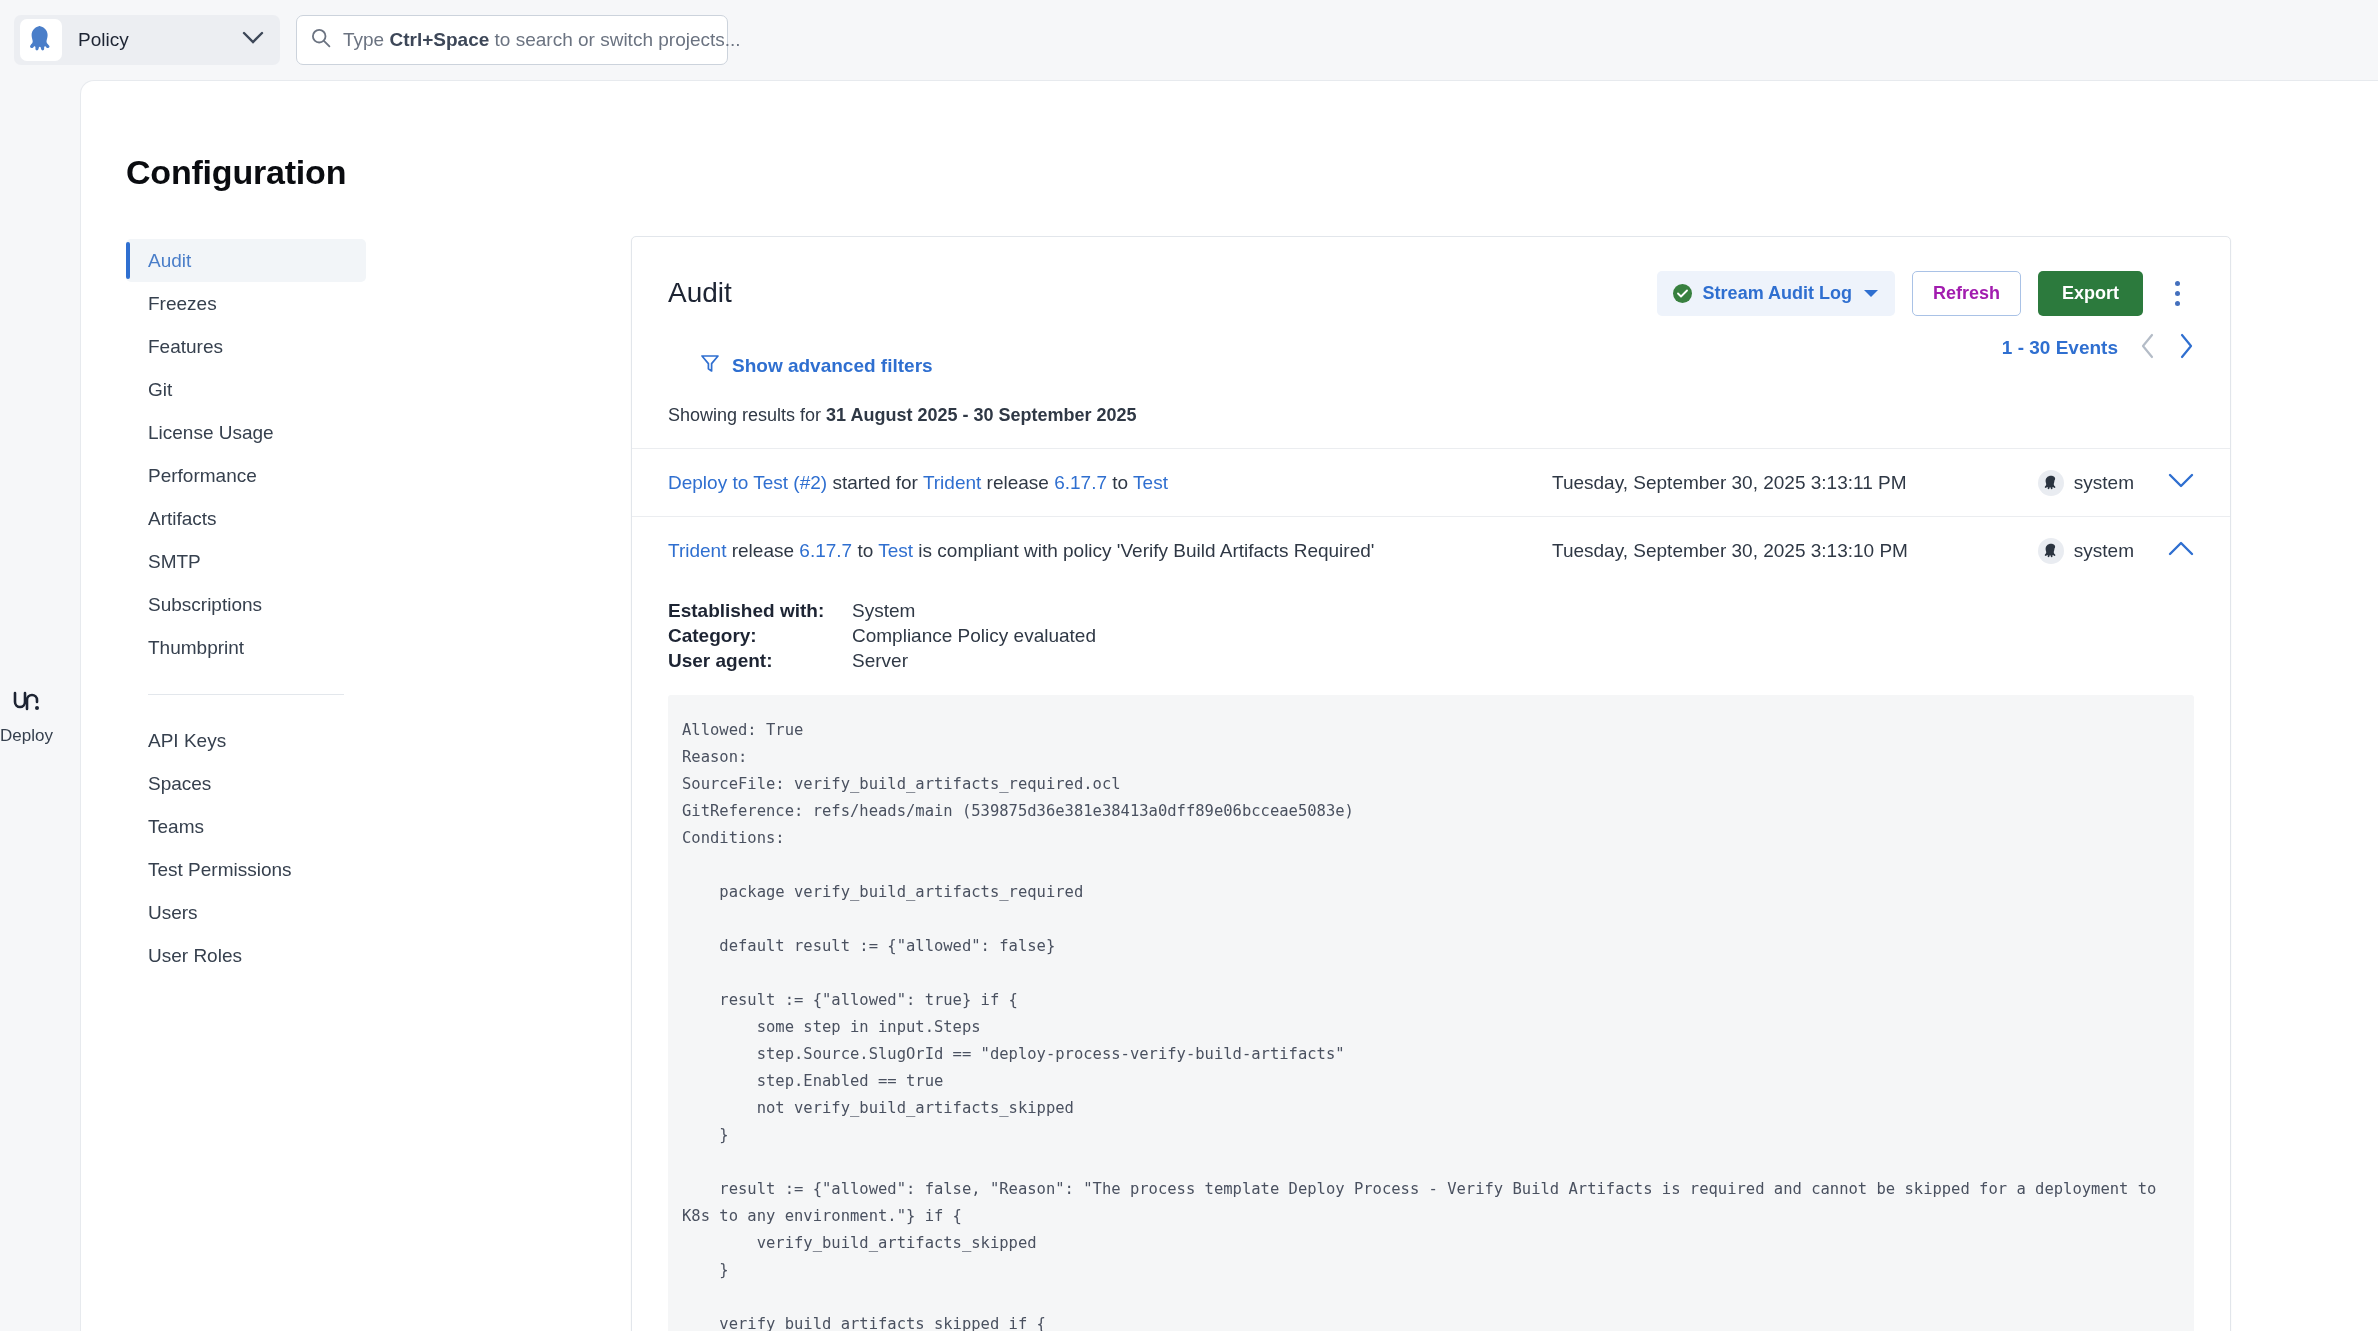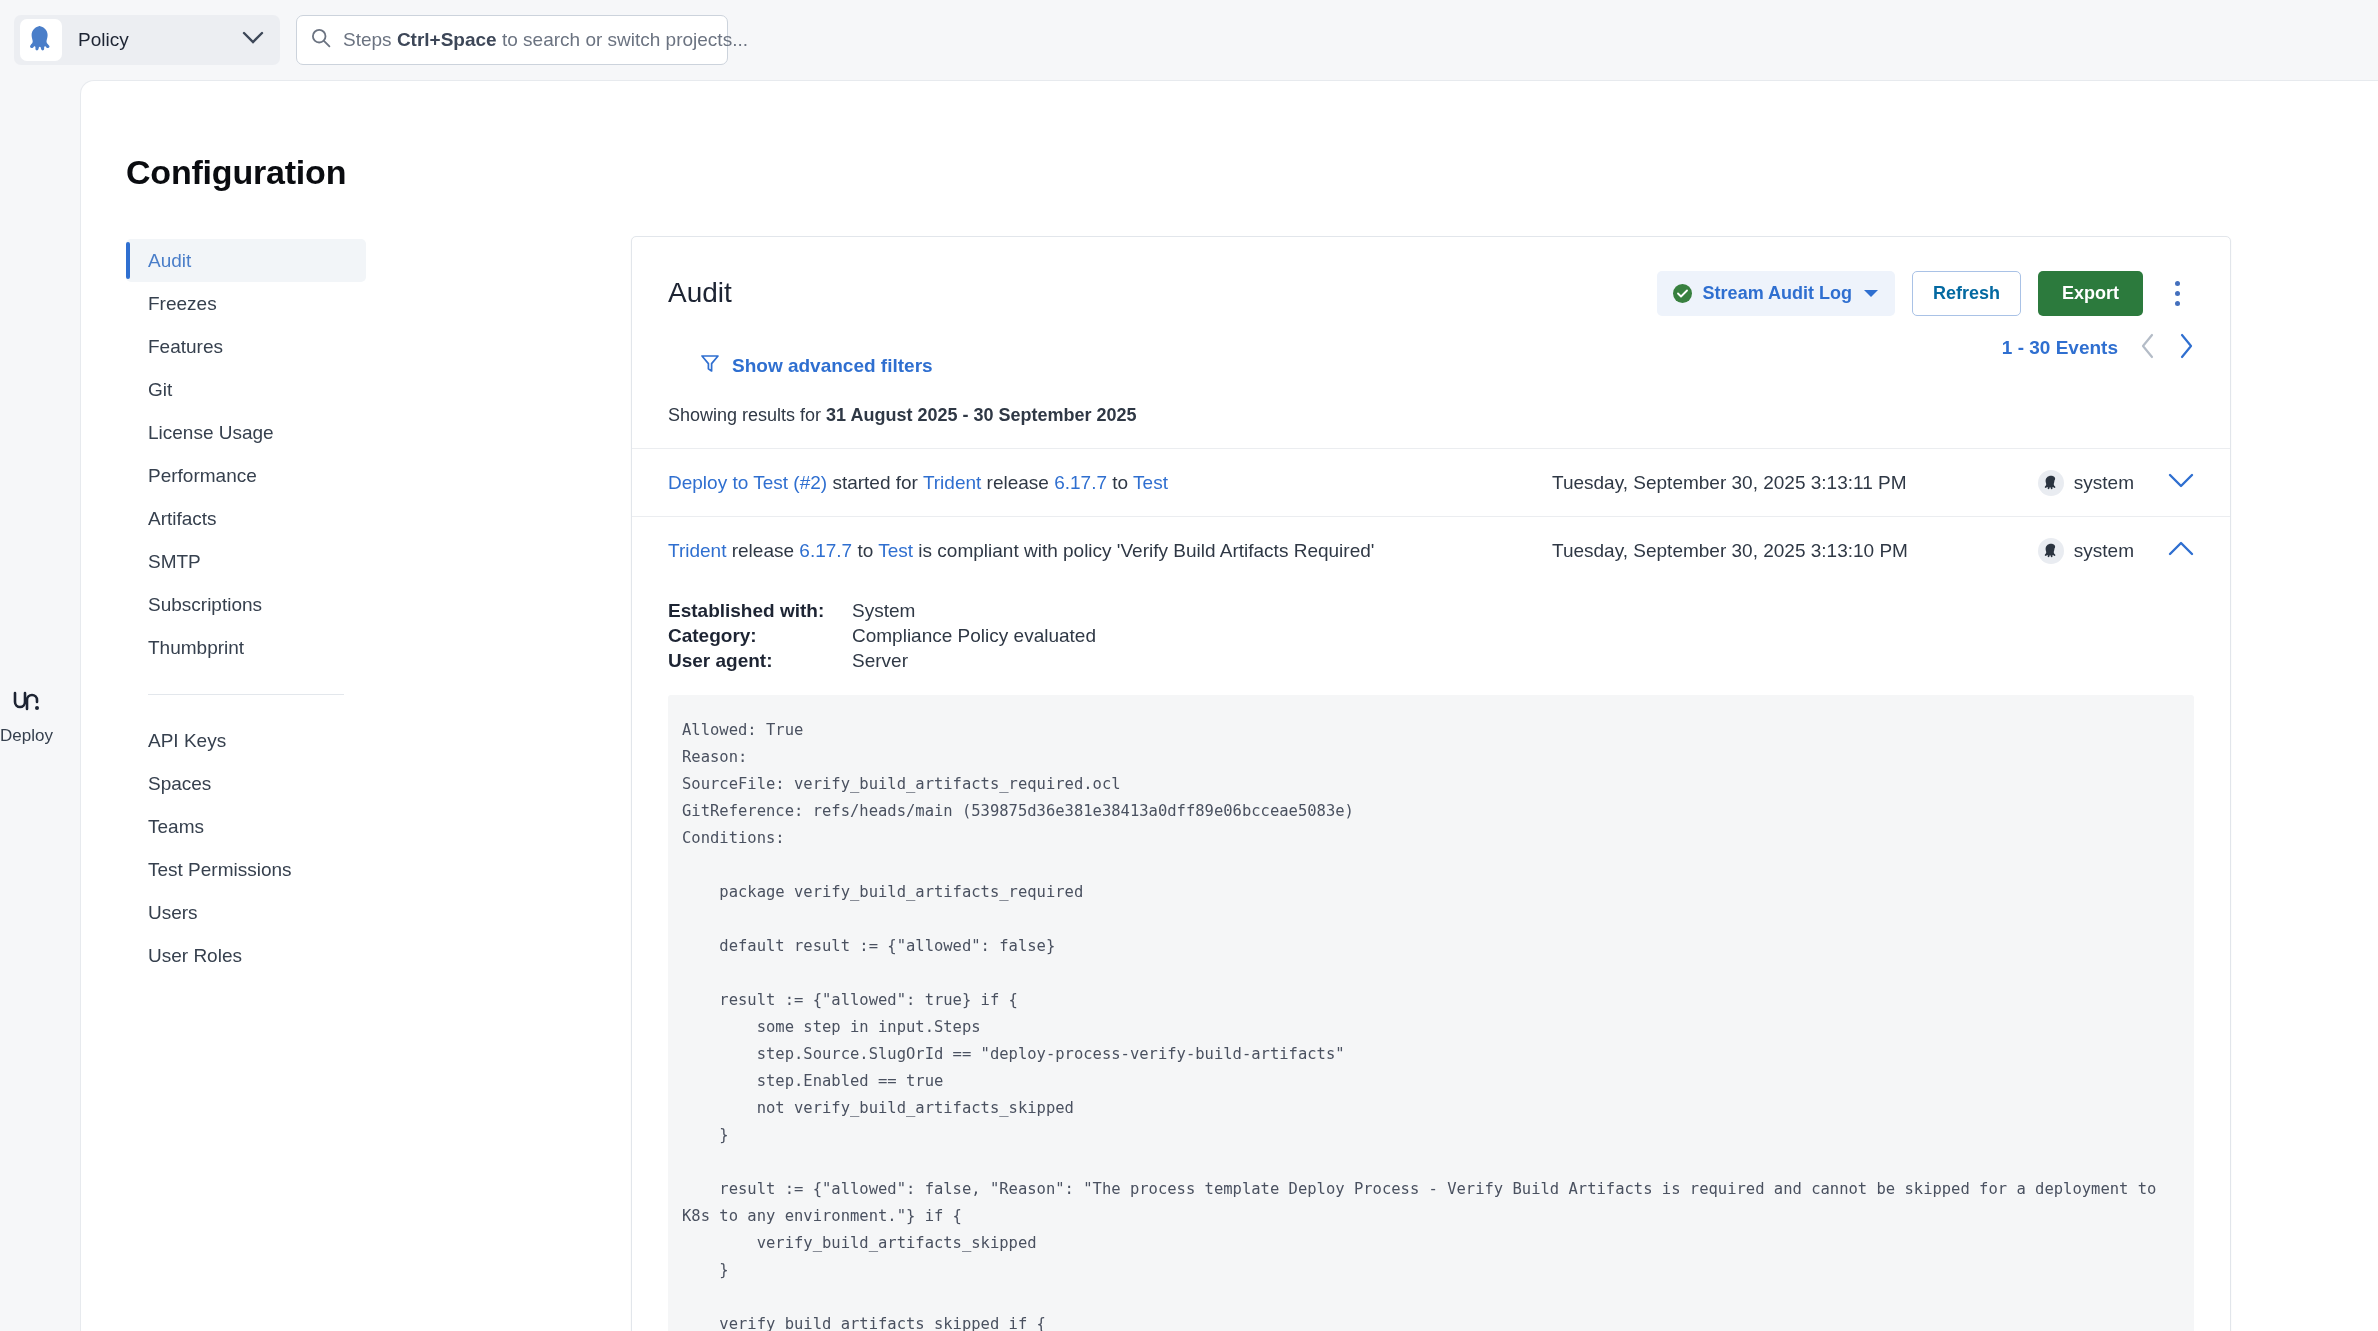--- a/index.html
+++ b/index.html
@@ -91,21 +91,21 @@
     display: flex; align-items: center; gap: 11px;
     background: #eef3fb; border-radius: 5px; height: 45px; padding: 0 16px;
     font-size: 18px; font-weight: 700; color: #2f6fd0; cursor: pointer; border: none;
   }
   .ok-dot {
     width: 19px; height: 19px; border-radius: 50%; background: #38803f;
     display: flex; align-items: center; justify-content: center; flex: none;
   }
   .btn-outline {
     height: 45px; padding: 0 20px; border: 1.5px solid #a9c2e6; border-radius: 5px;
-    background: #fff; color: #0369a1; font-size: 18px; font-weight: 700; cursor: pointer;
+    background: #fff; color: #a21caf; font-size: 18px; font-weight: 700; cursor: pointer;
     font-family: "Liberation Sans", sans-serif;
   }
   .btn-green {
     height: 45px; padding: 0 24px; border: none; border-radius: 5px;
     background: #2c7a3d; color: #fff; font-size: 18px; font-weight: 700; cursor: pointer;
     font-family: "Liberation Sans", sans-serif;
   }
   .kebab { width: 34px; height: 40px; display: flex; flex-direction: column;
            align-items: center; justify-content: center; gap: 5px; cursor: pointer; }
   .kebab i { width: 5px; height: 5px; border-radius: 50%; background: #4470bd; display: block; }
@@ -181,21 +181,21 @@
     </span>
   </div>
 
   <div class="searchbox">
     <span>
       <svg width="20" height="20" viewBox="0 0 20 20">
           <circle cx="8.2" cy="8.2" r="6.3" stroke="#6b7381" stroke-width="1.8" fill="none"></circle>
           <path d="M12.9 12.9L18.4 18.4" stroke="#6b7381" stroke-width="1.8" stroke-linecap="round"></path>
         </svg>
     </span>
-    <span class="ph"><span>Steps </span><b>Ctrl+Space</b><span> to search or switch projects...</span></span>
+    <span class="ph"><span>Type </span><b>Ctrl+Space</b><span> to search or switch projects...</span></span>
   </div>
 </div>
 
 <div class="rail">
 
   <div class="rail-item">
     <span>
       <svg width="30" height="28" viewBox="0 0 30 28">
         <path d="M4 6v9a5 5 0 0 0 10 0V6" stroke="#1d2433" stroke-width="2.6" fill="none" stroke-linecap="round"></path>
         <path d="M16 22v-9a5 5 0 0 1 10 0v2" stroke="#1d2433" stroke-width="2.6" fill="none" stroke-linecap="round"></path>

